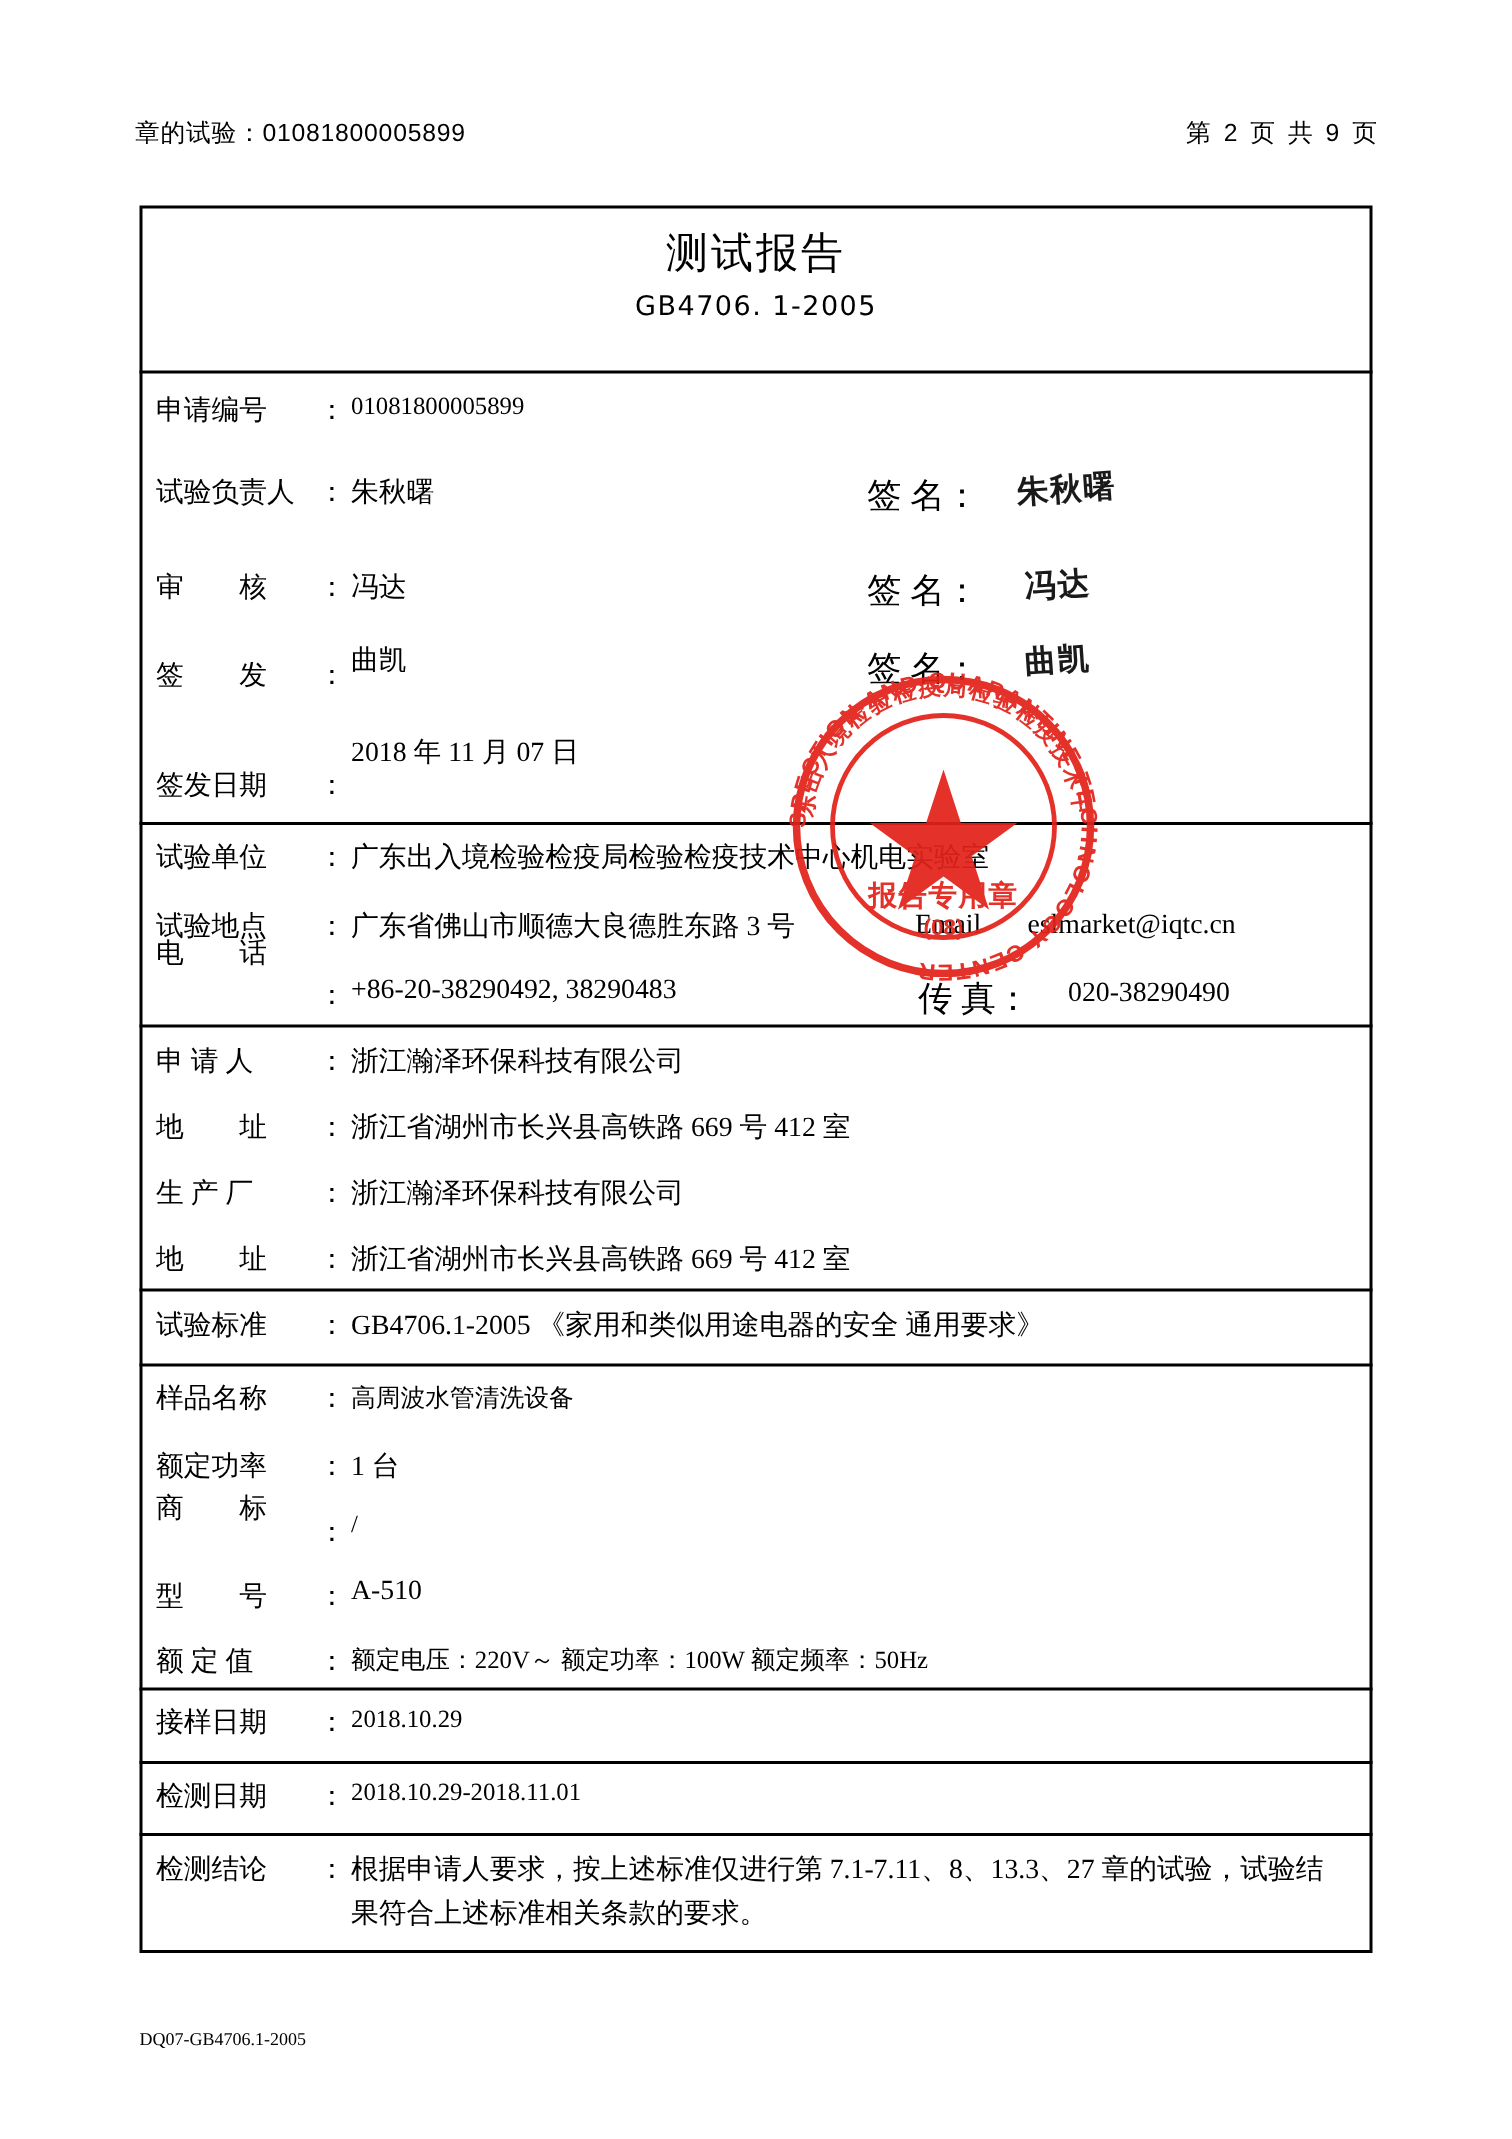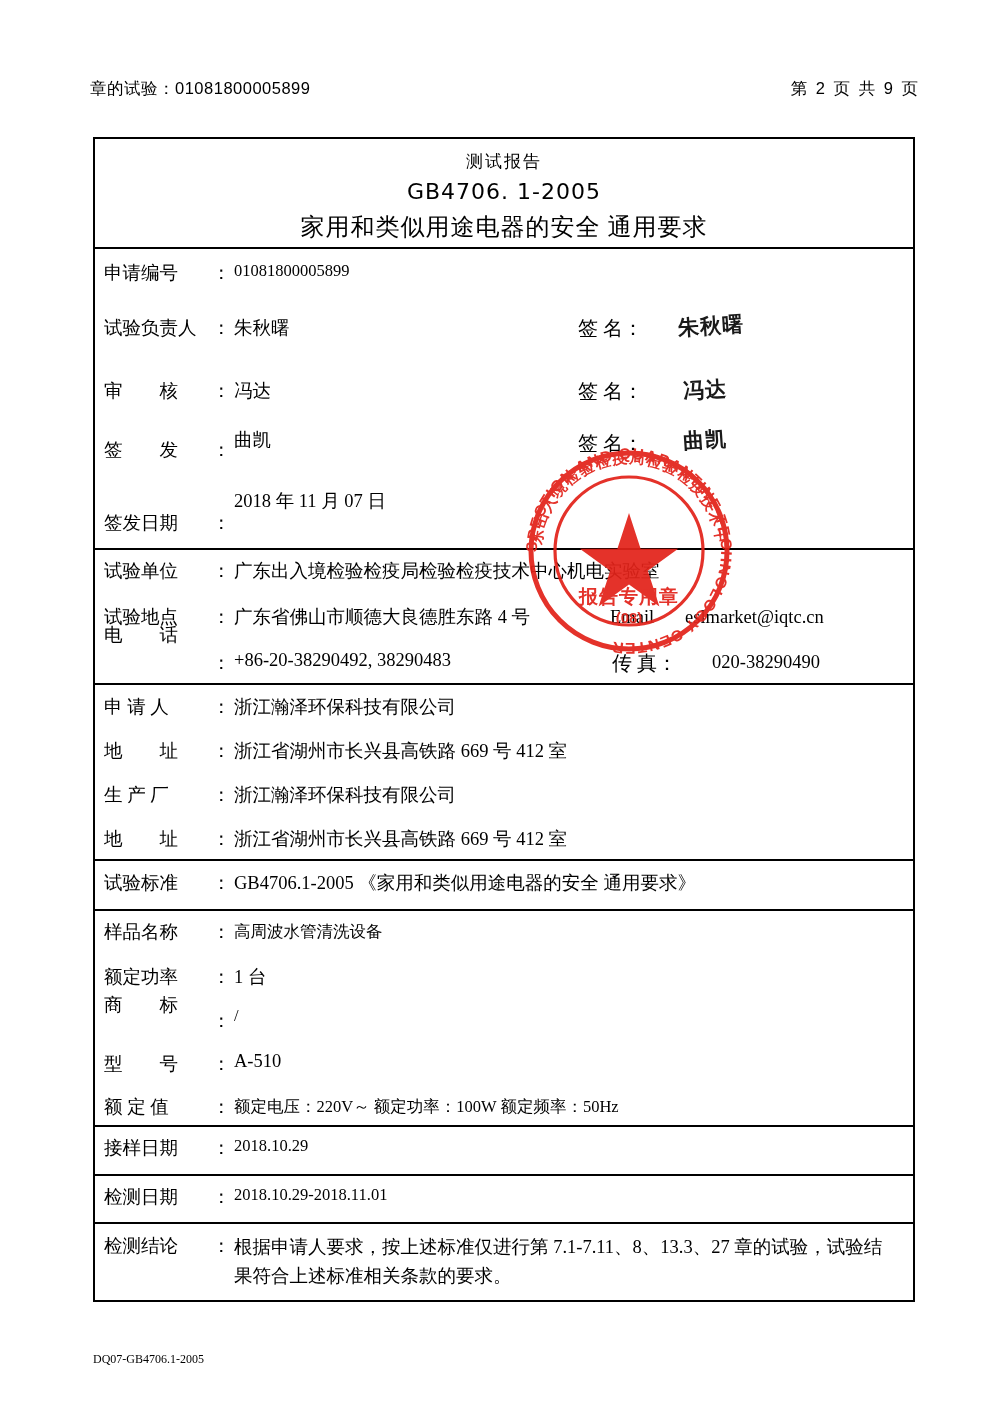--- a/index.html
+++ b/index.html
@@ -86,48 +86,48 @@
     position: absolute;
     left: 234px;
     font-size: 18.5px;
     white-space: nowrap;
   }
   .value.small { font-size: 16.5px; }
   .value.wrap { white-space: normal; width: 660px; line-height: 1.55; }
 
   .sig-label {
     position: absolute;
-    font-size: 20px;
+    font-size: 23px;
     white-space: nowrap;
   }
   .sig-mark {
     position: absolute;
     font-family: "DejaVu Sans", sans-serif;
     font-weight: bold;
     color: #111;
     white-space: nowrap;
     transform: rotate(-4deg);
   }
 
   
   .title-block {
     position: absolute;
     left: 95px;
     top: 143px;
     width: 818px;
     text-align: center;
   }
   .title-block .t1 {
-    font-size: 17px;
+    font-size: 28px;
     letter-spacing: 2px;
     margin-top: 7px;
   }
   .title-block .t2 {
     font-family: "DejaVu Sans", sans-serif;
-    font-size: 22px;
+    font-size: 18px;
     letter-spacing: 1px;
     margin-top: 6px;
   }
   .title-block .t3 {
     font-size: 24px;
     letter-spacing: 1px;
     margin-top: 7px;
   }
 
   
@@ -176,21 +176,20 @@
   <div class="hline" style="top:683px"></div>
   <div class="hline" style="top:859px"></div>
   <div class="hline" style="top:909px"></div>
   <div class="hline" style="top:1125px"></div>
   <div class="hline" style="top:1174px"></div>
   <div class="hline" style="top:1222px"></div>
 
   <div class="title-block">
     <div class="t1">测试报告</div>
     <div class="t2">GB4706. 1-2005</div>
-    <div class="t3">家用和类似用途电器的安全  通用要求</div>
   </div>
 
   <div class="label" style="top:260px">
       <span>申请编号</span>
     </div>
   <div class="colon" style="top:260px">：</div>
   <div class="value small" style="top:261px">01081800005899</div>
 
   <div class="label" style="top:315px;width:114px">
       <span>试验负责人</span>
@@ -225,21 +224,21 @@
   <div class="label" style="top:558px">
       <span>试验单位</span>
     </div>
   <div class="colon" style="top:558px">：</div>
   <div class="value" style="top:558px">广东出入境检验检疫局检验检疫技术中心机电实验室</div>
 
   <div class="label" style="top:604px">
       <span>试验地点</span>
     </div>
   <div class="colon" style="top:604px">：</div>
-  <div class="value" style="top:604px">广东省佛山市顺德大良德胜东路 4 号</div>
+  <div class="value" style="top:604px">广东省佛山市顺德大良德胜东路 3 号</div>
   <div class="cell" style="left:610px;top:605px">Email</div>
   <div class="cell" style="left:685px;top:605px">eslmarket@iqtc.cn</div>
 
   <div class="label" style="top:622px">
       <span>电　　话</span>
     </div>
   <div class="colon" style="top:650px">：</div>
   <div class="value" style="top:650px">+86-20-38290492, 38290483</div>
   <div class="sig-label" style="left:612px;top:650px">传  真：</div>
   <div class="cell" style="left:712px;top:650px">020-38290490</div>

